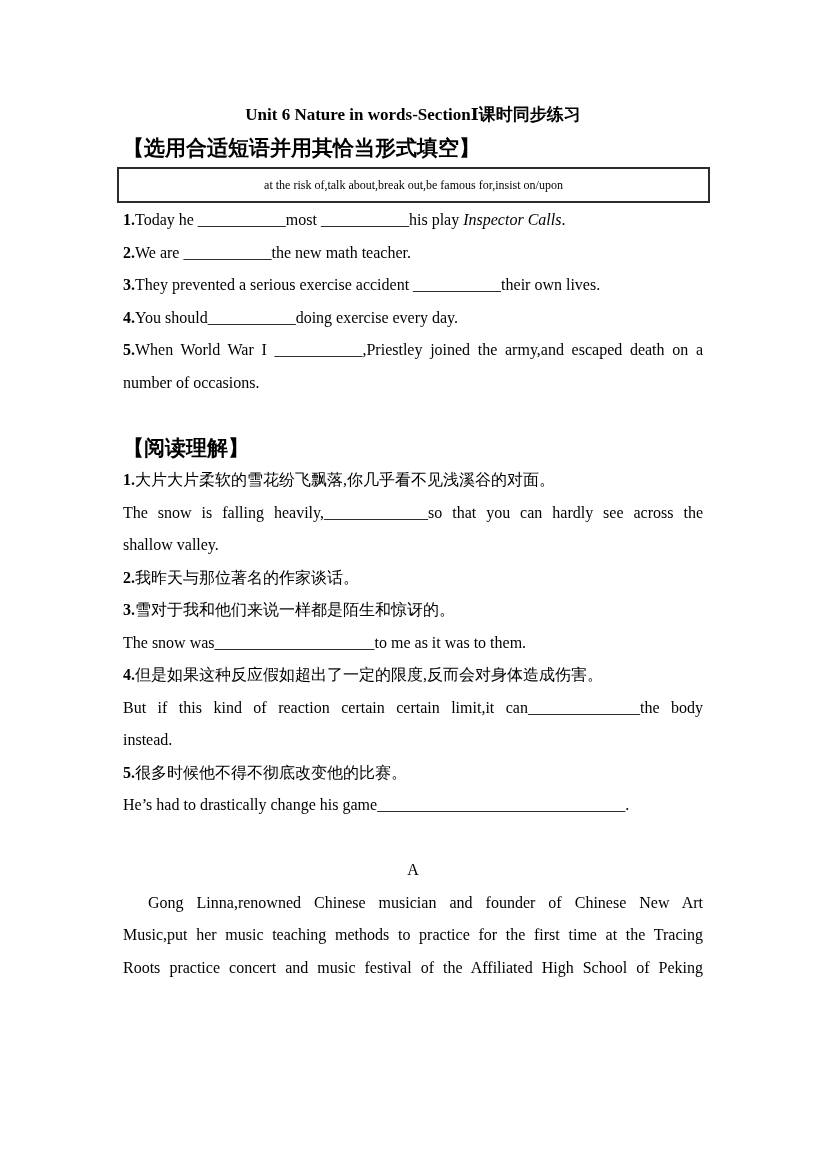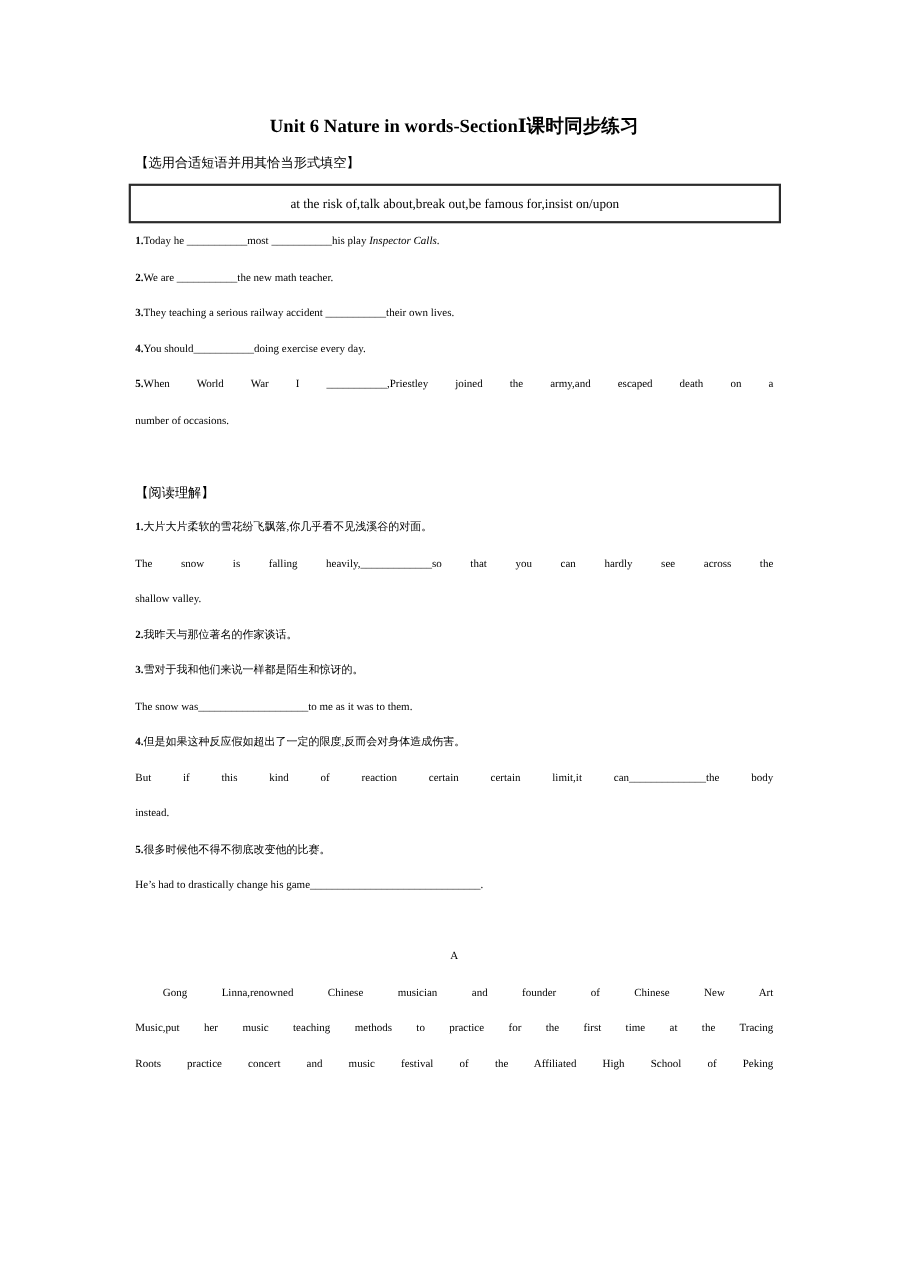--- a/index.html
+++ b/index.html
@@ -15,32 +15,32 @@
     font-family:"Liberation Serif","DejaVu Serif",serif;
     overflow:hidden;
   }
   .page{
     box-sizing:border-box;
     width:827px;height:1058px;
     padding:99px 124px 0 123px;
   }
   .ln{
     margin:0;
-    font-size:10px;
+    font-size:16px;
     line-height:32.5px;
     text-align:left;
   }
   .title{
     font-size:17px;
     font-weight:bold;
     text-align:center;
   }
   .sec-h{
-    font-size:12px;
-    font-weight:normal;
+    font-size:21px;
+    font-weight:bold;
   }
   .num{font-weight:bold;}
   .stretch{
     text-align:justify;
     text-align-last:justify;
   }
   .center{text-align:center;}
   .indent{text-indent:25px;}
   .word-bank{
     box-sizing:border-box;
@@ -68,21 +68,21 @@
   <p class="ln sec-h">【选用合适短语并用其恰当形式填空】</p>
 
   <div class="word-bank">
     <span>at the risk of,talk about,break out,be famous for,insist on/upon</span>
   </div>
 
   <p class="ln"><b class="num">1.</b><span>Today he ___________most ___________his play </span><i>Inspector Calls</i><span>.</span></p>
 
   <p class="ln"><b class="num">2.</b><span>We are ___________the new math teacher.</span></p>
 
-  <p class="ln"><b class="num">3.</b><span>They teaching a serious railway accident ___________their own lives.</span></p>
+  <p class="ln"><b class="num">3.</b><span>They prevented a serious exercise accident ___________their own lives.</span></p>
 
   <p class="ln"><b class="num">4.</b><span>You should___________doing exercise every day.</span></p>
 
   <p class="ln stretch"><b class="num">5.</b><span>When World War I ___________,Priestley joined the army,and escaped death on a</span></p>
   <p class="ln">number of occasions.</p>
 
   <div class="spacer"></div>
 
   <p class="ln sec-h">【阅读理解】</p>
 

